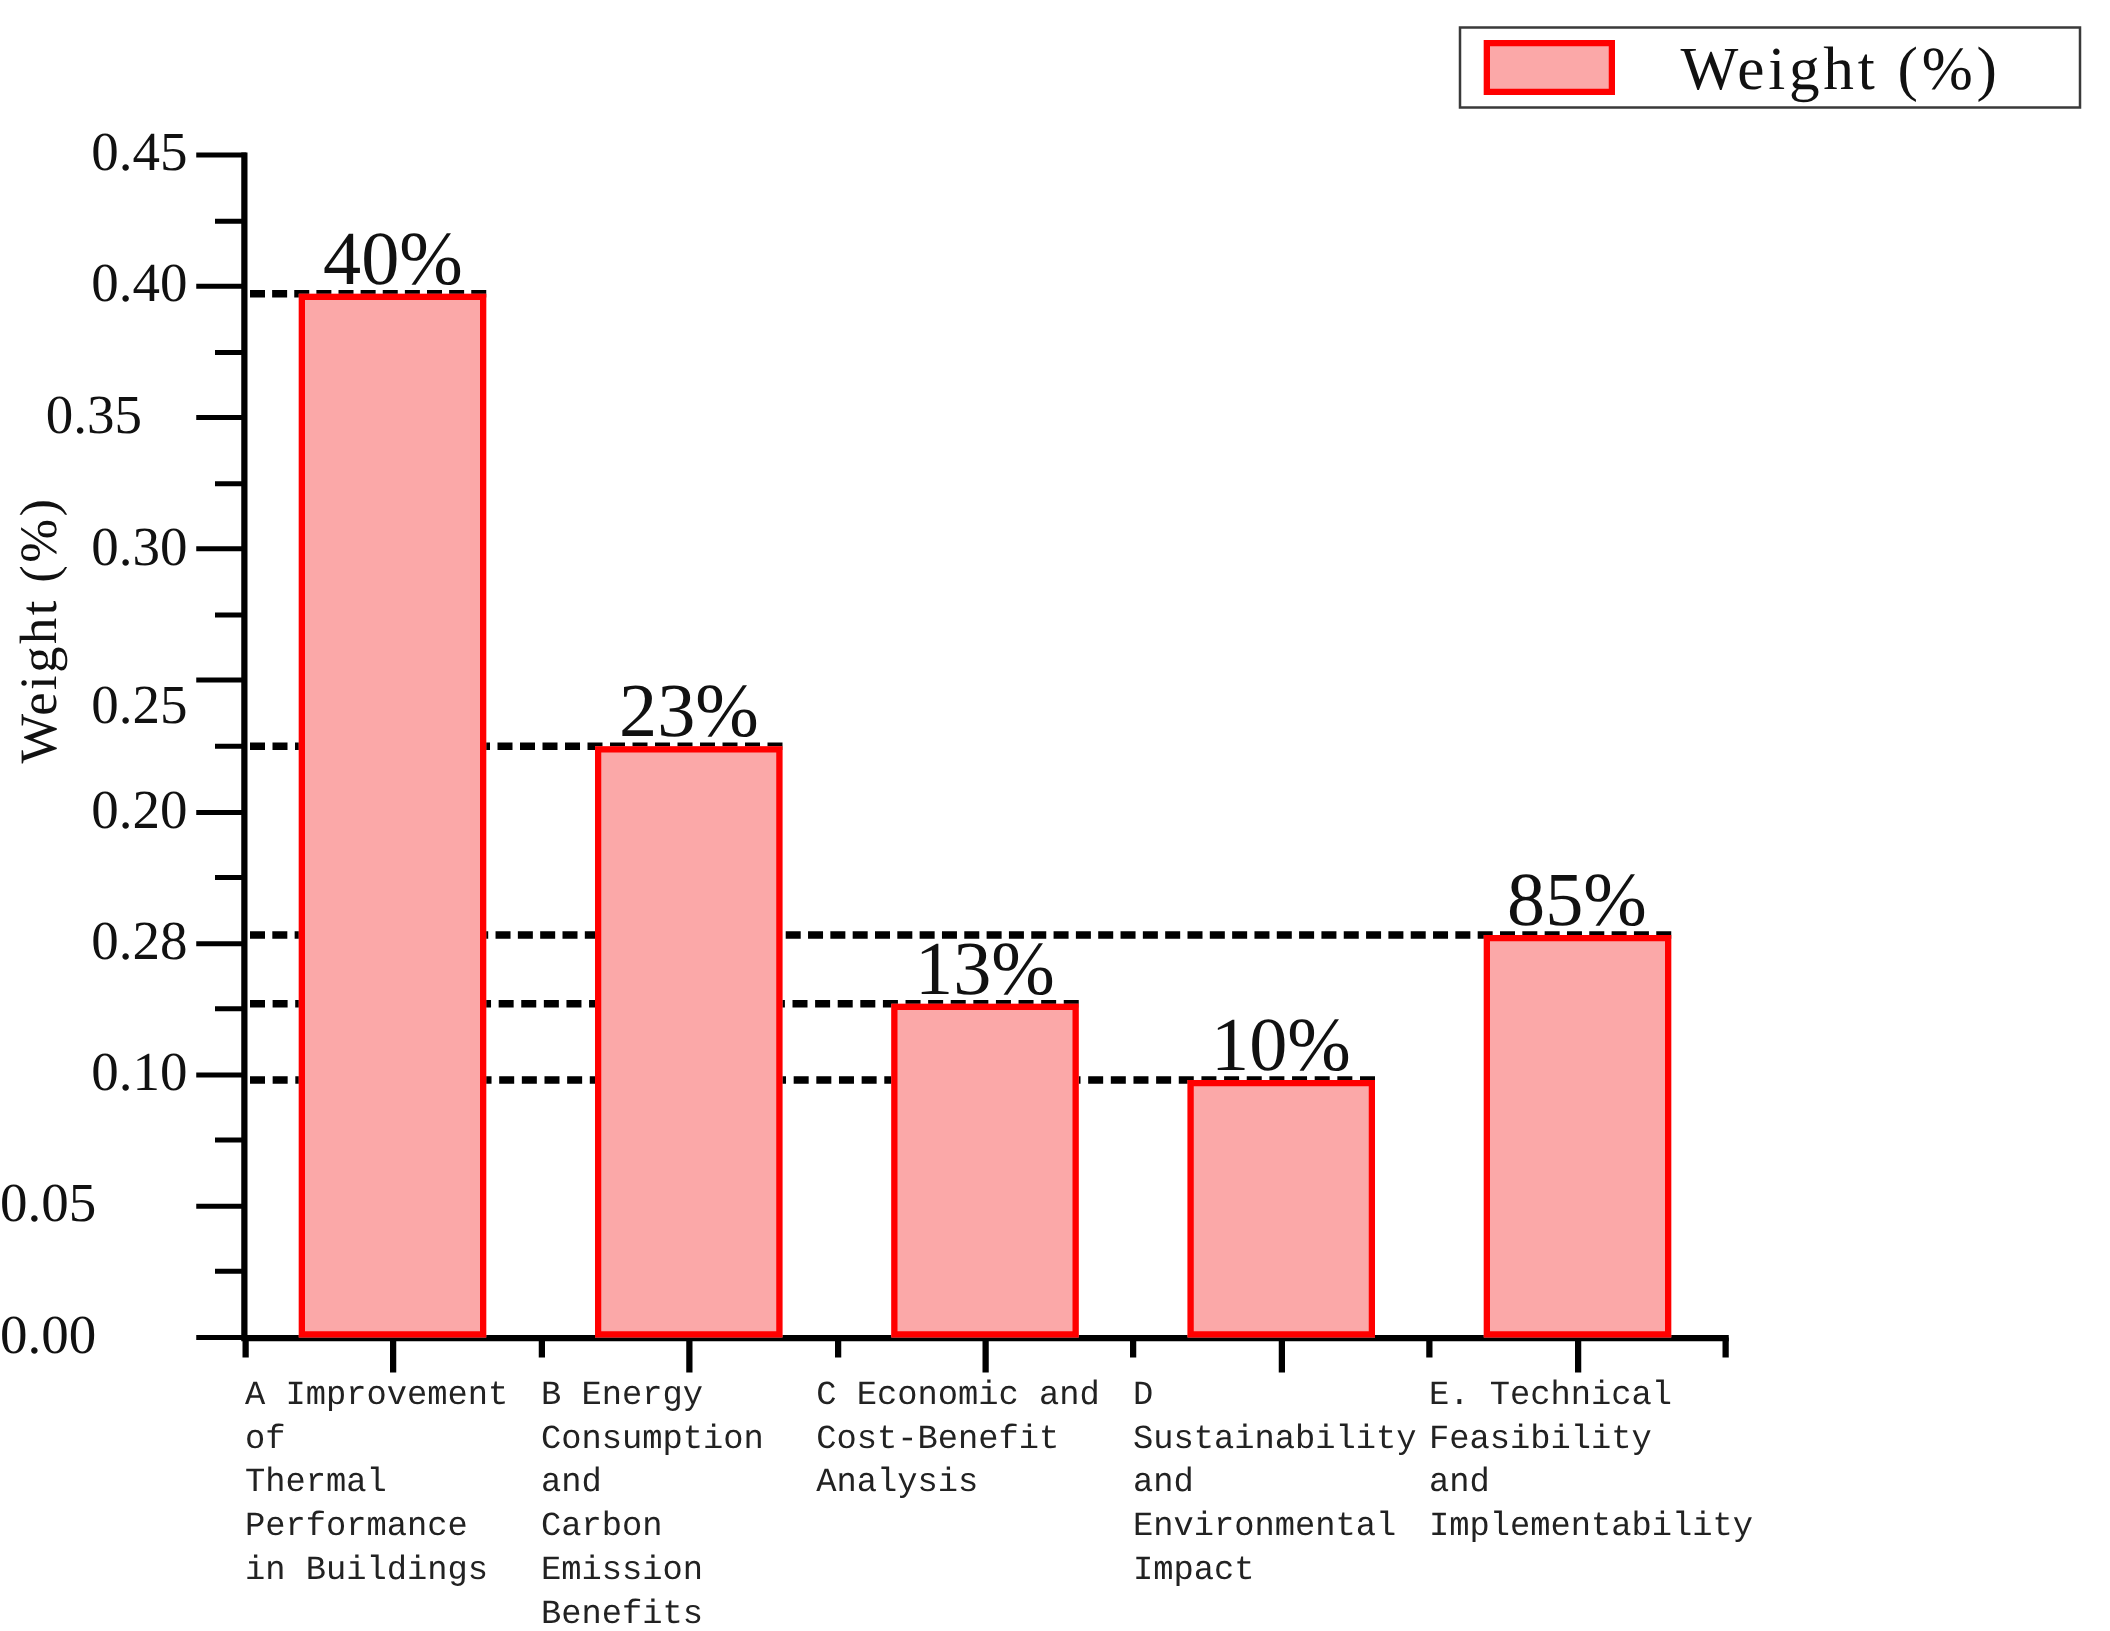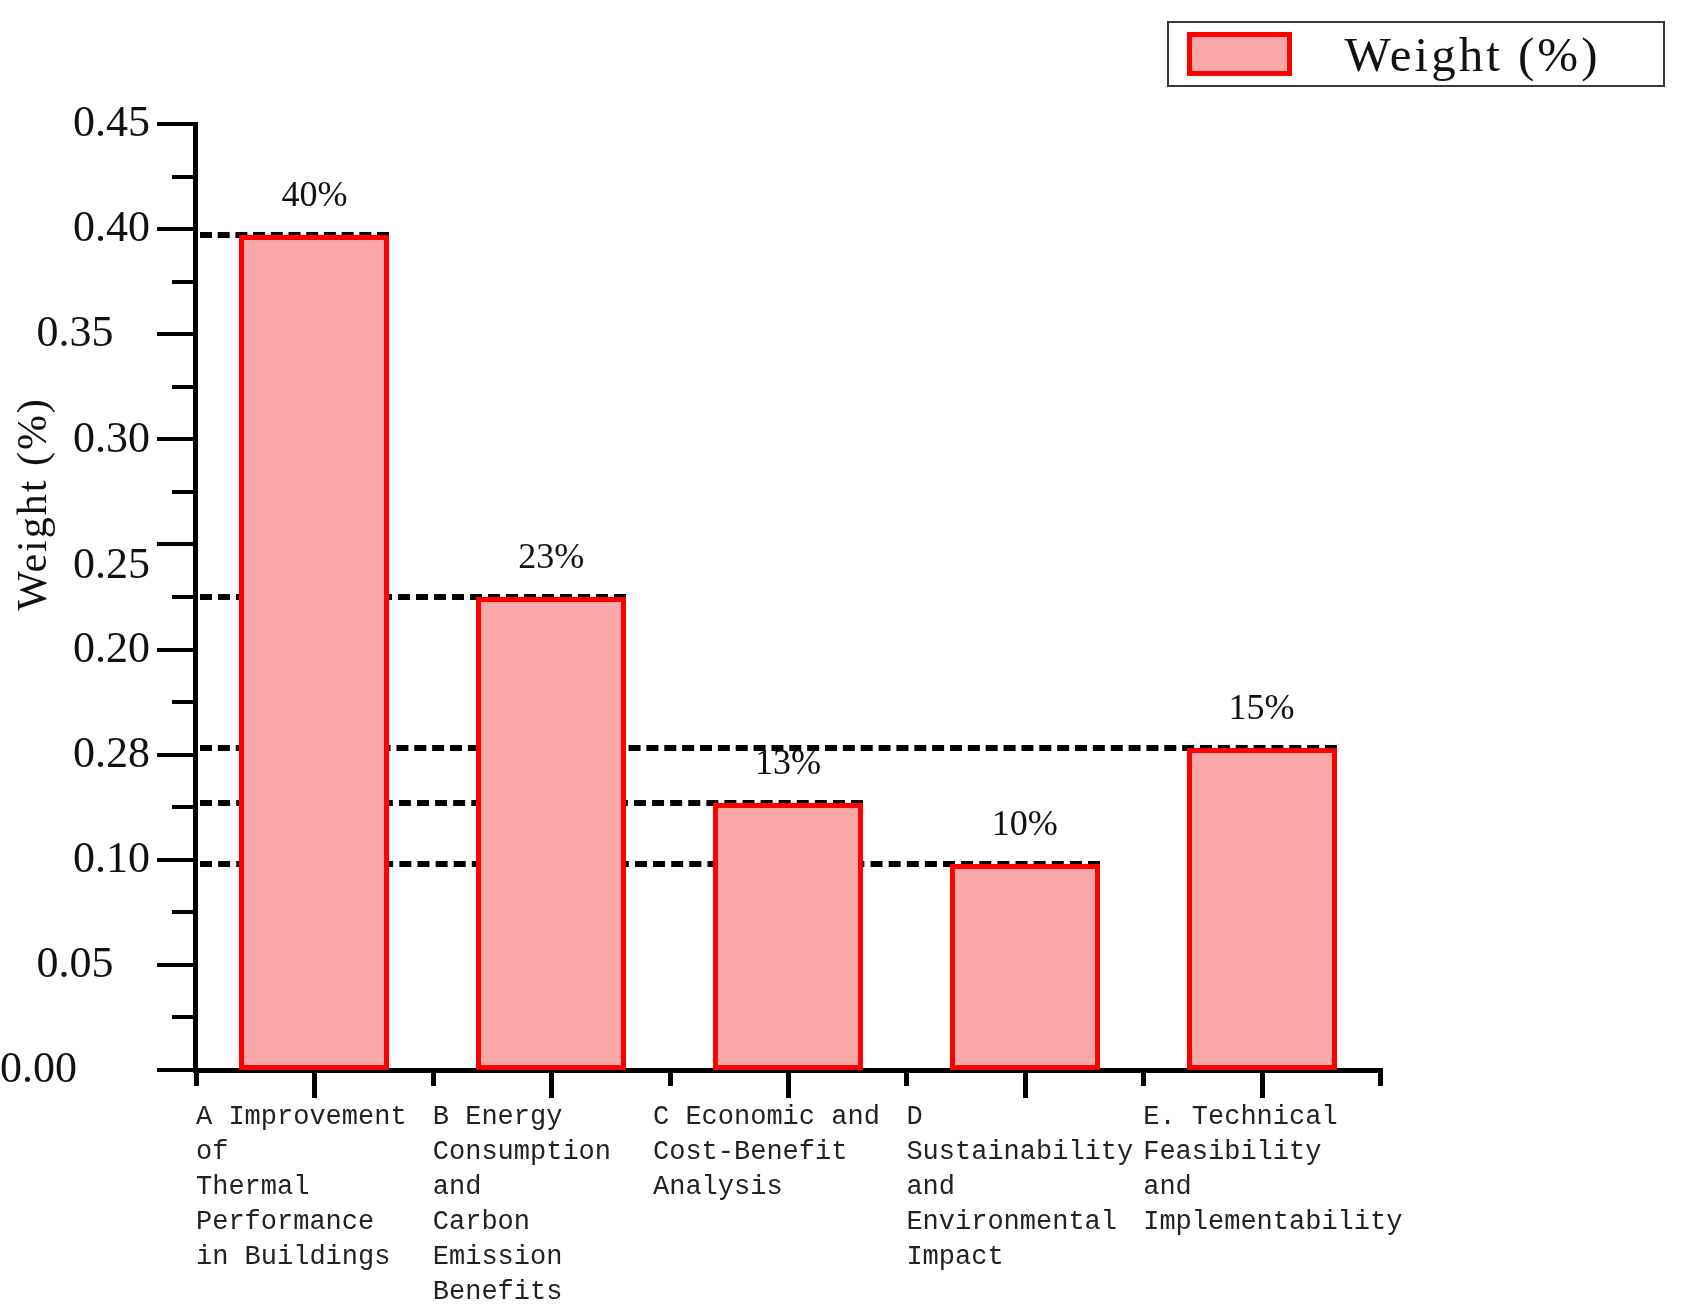--- a/index.html
+++ b/index.html
@@ -36,21 +36,21 @@
   .xtick{position:absolute; background:#000; width:5px;}
   .xtick.major{top:1070px; height:28px;}
   .xtick.minor{top:1070px; height:16px;}
 
   .bar{position:absolute; background:#FBA8A8; border:5px solid #FF0000;
        box-sizing:border-box; bottom:0;}
   #bars{position:absolute; left:196px; top:124px; width:1184px; height:946px;}
 
   .leader{position:absolute; height:0; border-top:6px dashed #000;}
 
-  .vlabel{position:absolute; font-size:36px; color:#111; white-space:pre;
+  .vlabel{position:absolute; font-size:61px; color:#111; white-space:pre;
           font-family:"Liberation Serif", serif; text-align:center;}
 
   .catlabel{position:absolute; font-size:27px; color:#222;
             font-family:"Liberation Mono", monospace; text-align:left;
             line-height:1.30; letter-spacing:0px; white-space:pre-line;}
 
   #ytitle{position:absolute; left:-138px; top:480px; width:340px;
           transform:rotate(-90deg); transform-origin:center center;
           font-size:42px; letter-spacing:2px; text-align:center;
           font-family:"Liberation Serif", serif; color:#111; white-space:pre;}
@@ -84,21 +84,21 @@
     <div class="ytick minor" style="top: 805.222px;"></div>
     <div class="ytick minor" style="top: 700.111px;"></div>
     <div class="ytick minor" style="top: 595px;"></div>
     <div class="ytick minor" style="top: 489.889px;"></div>
     <div class="ytick minor" style="top: 384.778px;"></div>
     <div class="ytick minor" style="top: 279.667px;"></div>
     <div class="ytick minor" style="top: 174.556px;"></div>
   </div>
 <div id="ylabels">
     <div class="ylabel" style="top: 1042px; left: 0px; width: 150px; text-align: left; right: auto;">0.00</div>
-    <div class="ylabel" style="top: 936.889px; left: 0px; width: 150px; text-align: center; right: auto;">0.05</div>
+    <div class="ylabel" style="top: 936.889px; left: 0px; width: 150px; text-align: left; right: auto;">0.05</div>
     <div class="ylabel" style="top: 831.778px; left: 0px; width: 150px; text-align: right; right: auto;">0.10</div>
     <div class="ylabel" style="top: 726.667px; left: 0px; width: 150px; text-align: right; right: auto;">0.28</div>
     <div class="ylabel" style="top: 621.556px; left: 0px; width: 150px; text-align: right; right: auto;">0.20</div>
     <div class="ylabel" style="top: 490px; left: 0px; width: 150px; text-align: right; right: auto; margin-top: 48px;">0.25</div>
     <div class="ylabel" style="top: 412px; left: 0px; width: 150px; text-align: right; right: auto;">0.30</div>
     <div class="ylabel" style="top: 306.222px; left: 0px; width: 150px; text-align: center; right: auto;">0.35</div>
     <div class="ylabel" style="top: 201.111px; left: 0px; width: 150px; text-align: right; right: auto;">0.40</div>
     <div class="ylabel" style="top: 96px; left: 0px; width: 150px; text-align: right; right: auto;">0.45</div>
   </div>
 <div id="xticks">
@@ -129,21 +129,21 @@
     <div class="bar" style="left: 517px; width: 150px; height: 266.982px;"></div>
     <div class="bar" style="left: 753.8px; width: 150px; height: 206.018px;"></div>
     <div class="bar" style="left: 990.6px; width: 150px; height: 321.64px;"></div>
   </div>
 
 <div id="vlabels">
     <div class="vlabel" style="left: 214.4px; width: 200px; top: 173.418px;">40%</div>
     <div class="vlabel" style="left: 451.2px; width: 200px; top: 535px;">23%</div>
     <div class="vlabel" style="left: 688px; width: 200px; top: 741.018px;">13%</div>
     <div class="vlabel" style="left: 924.8px; width: 200px; top: 801.982px;">10%</div>
-    <div class="vlabel" style="left: 1161.6px; width: 200px; top: 686.36px;">15%</div>
+    <div class="vlabel" style="left: 1161.6px; width: 200px; top: 686.36px;">85%</div>
   </div>
 
 <div id="catlabels">
     <div class="catlabel" style="left: 196px; width: 236.8px; top: 1100px;">A Improvement of
 Thermal Performance
 in Buildings</div>
     <div class="catlabel" style="left: 432.8px; width: 236.8px; top: 1100px;">B Energy
 Consumption and
 Carbon Emission
 Benefits</div>

